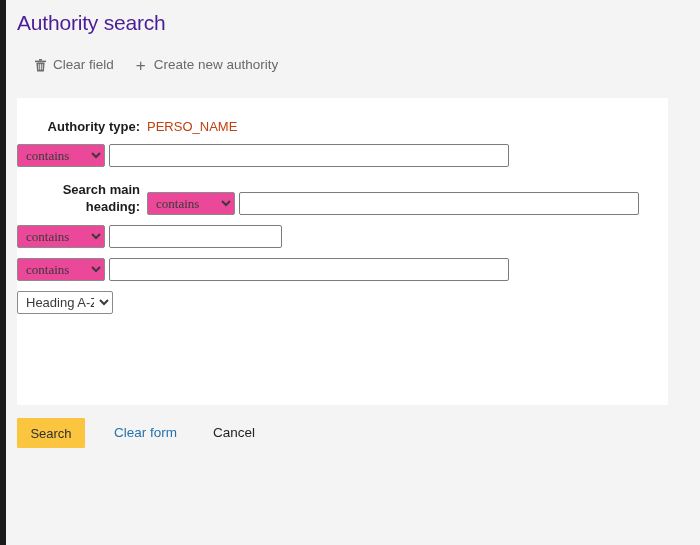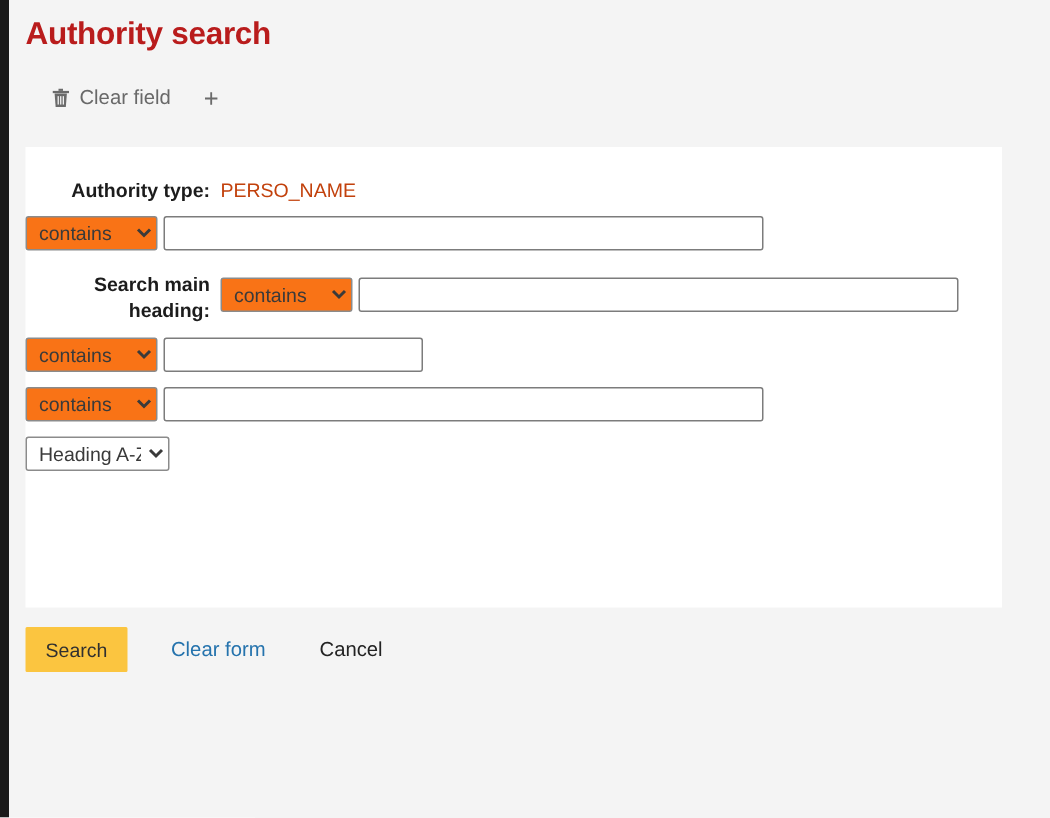--- a/index.html
+++ b/index.html
@@ -32,22 +32,22 @@
     height: 545px;
     background: #f4f4f4;
   }
 
   
   .page-title {
     margin: 0;
     padding: 10px 0 0 11px;
     font-size: 21px;
     line-height: 26px;
-    font-weight: bold;
-    color: #b91c1c;
+    font-weight: normal;
+    color: #4c1d95;
     letter-spacing: -0.2px;
   }
   .toolbar {
     display: flex;
     align-items: center;
     padding: 14px 0 0 25px;
     gap: 16px;
     height: 30px;
   }
   .tool-btn {
@@ -97,21 +97,21 @@
     font-weight: bold;
     color: #707070;
   }
 
   
   .form {
     padding: 16px 0 0 0;
   }
   .form-row {
     display: flex;
-    align-items: center;
+    align-items: flex-end;
     margin-bottom: 10px;
   }
   .form-row.row-type { margin-bottom: 9px; }
   .form-row.row-sort { margin-bottom: 0; }
 
   .f-label {
     width: 130px;
     flex: 0 0 130px;
     text-align: right;
     font-weight: bold;
@@ -128,29 +128,29 @@
     gap: 4px;
   }
   .static-val {
     font-size: 13px;
     line-height: 17px;
     color: #c2410c;
     padding-top: 3px;
   }
 
   select.op-select {
-    font-family: Liberation Sans, sans-serif;
+    font-family: Liberation Serif, serif;
     font-size: 13px;
     color: #3a3a3a;
     height: 23px;
     width: 88px;
     box-sizing: border-box;
     border: 1px solid #8b8b8b;
     border-radius: 2px;
-    background: #f97316;
+    background: #ec4899;
     padding: 1px 2px 1px 4px;
   }
   select.sort-select {
     font-family: "Liberation Sans", sans-serif;
     font-size: 13px;
     color: #3a3a3a;
     height: 23px;
     width: 96px;
     box-sizing: border-box;
     border: 1px solid #8b8b8b;
@@ -230,20 +230,21 @@
           <rect x="3.4" y="5.1" width="0.8" height="5.6" fill="#ffffff"></rect>
           <rect x="5.1" y="5.1" width="0.8" height="5.6" fill="#ffffff"></rect>
           <rect x="6.8" y="5.1" width="0.8" height="5.6" fill="#ffffff"></rect>
         </svg>
       </span>
       <span>Clear field</span>
     </a>
 
     <a class="tool-btn" href="#">
       <span class="icon plus-icon">+</span>
+      <span>Create new authority</span>
     </a>
   </div>
 
   <div class="card">
 
     <div class="form">
 
       <div class="form-row row-type">
         <div class="f-label">Authority type:</div>
         <div class="f-control">

